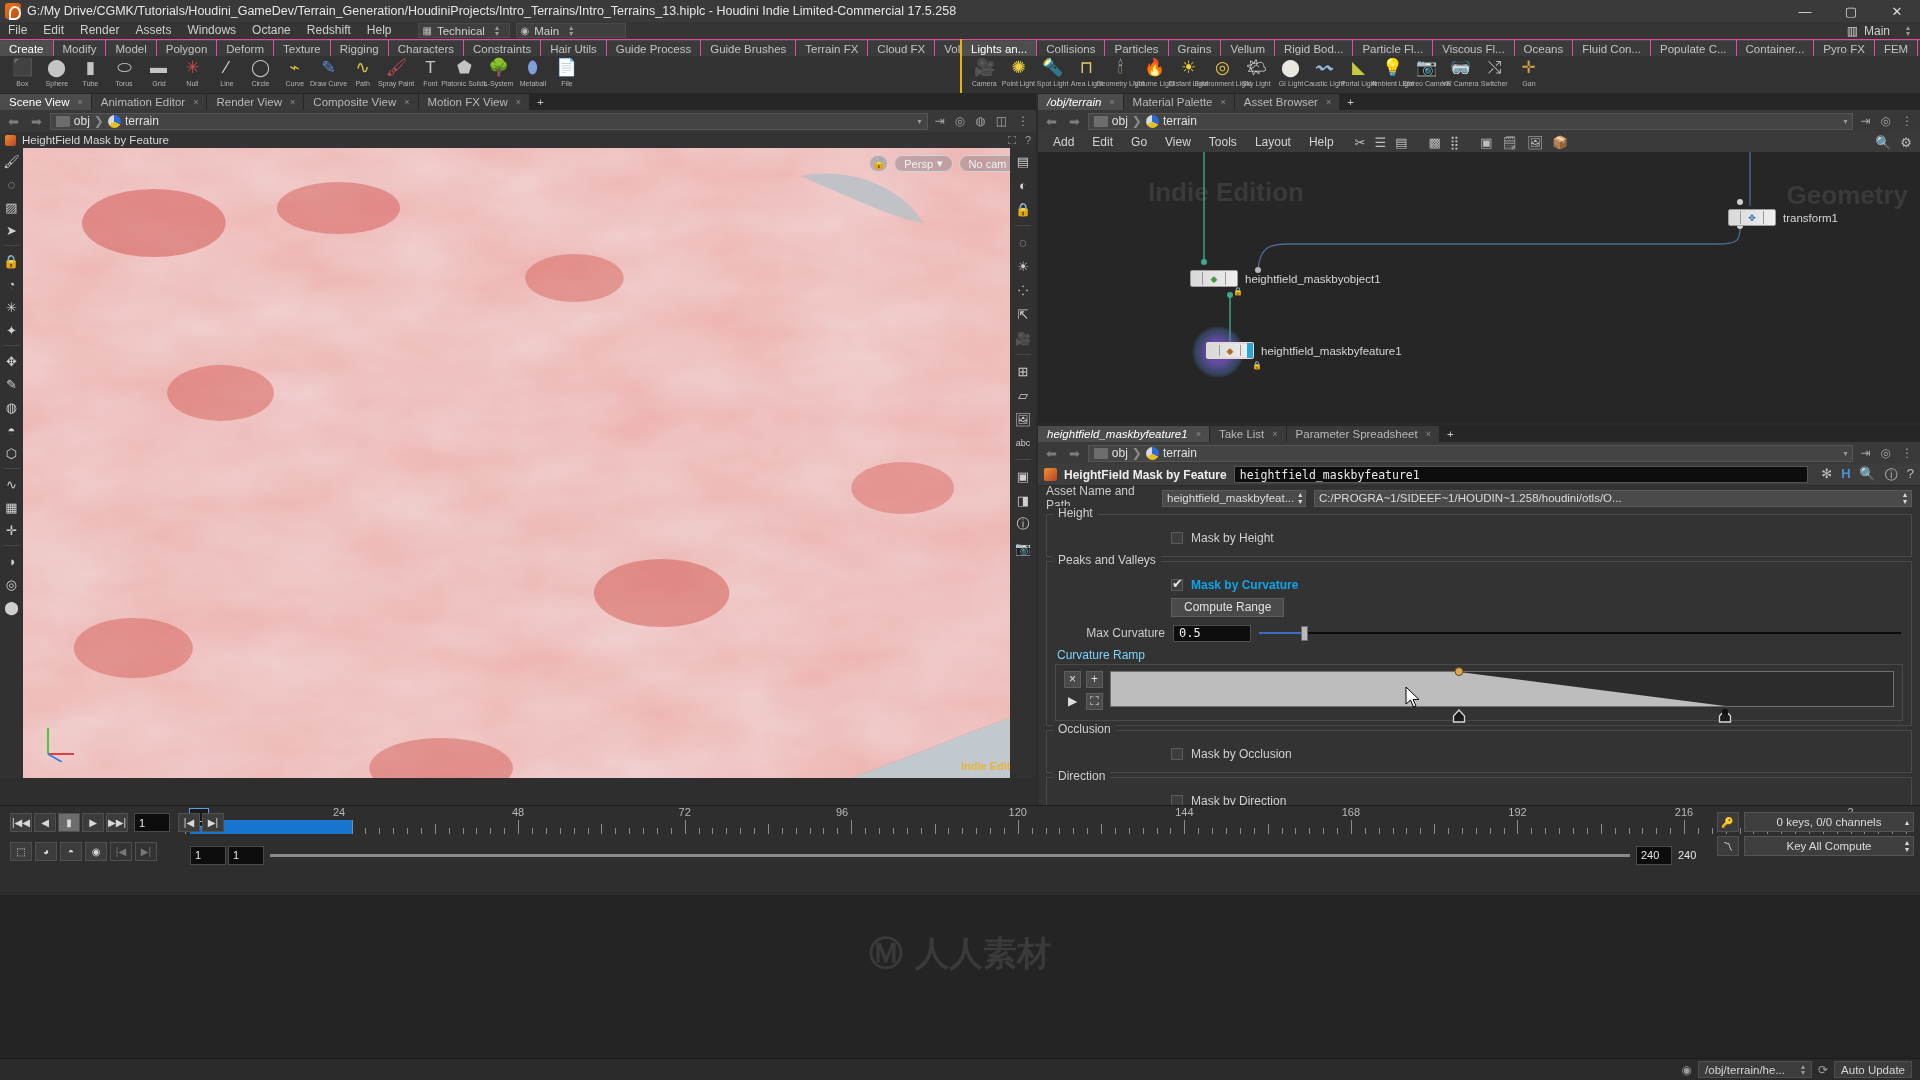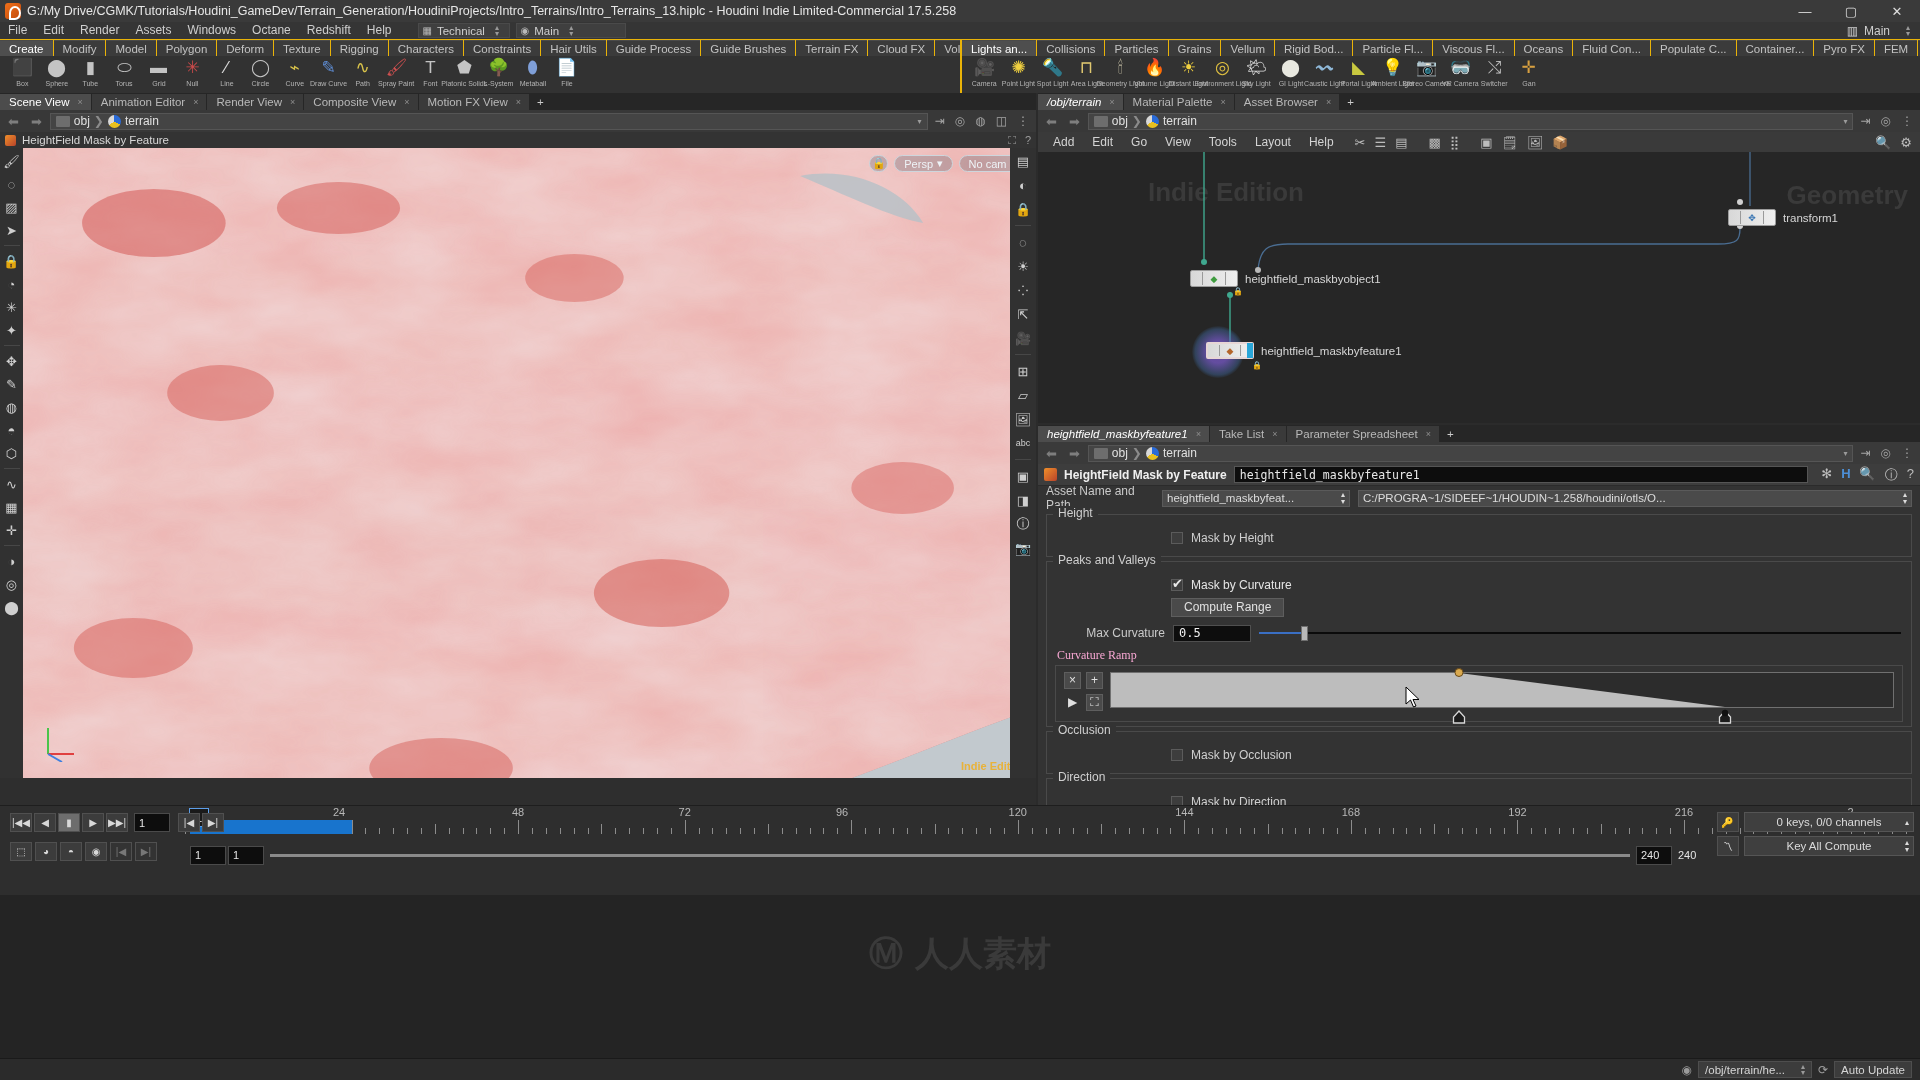--- a/index.html
+++ b/index.html
@@ -32,21 +32,21 @@
   .deskbox3 { min-width:110px; }
   .menubar .rightdesk{ position:absolute; right:10px; display:flex; align-items:center; }
   .mainlbl { display:flex; align-items:center; gap:6px; font-size:12px; }
 
   
   .shelfwrap { position:absolute; left:0; top:39px; width:1920px; height:54px; background:#2e2e2e;
     display:flex; }
   .shelfhalf { position:relative; height:54px; overflow:hidden; }
   .shelfL { width:960px; }
   .shelfR { width:960px; border-left:2px solid #eab308;}
-  .shelftabs { height:17px; display:flex; align-items:flex-end; background:#eab308;
+  .shelftabs { height:17px; display:flex; align-items:flex-end; background:#ec4899;
     font-size:11.5px; }
   .stab { height:16px; line-height:16px; padding:0 9px; background:#3b3b3b; color:#c2c2c2;
     margin-right:1px; border-top:1px solid #4a4a4a; white-space:nowrap; }
   .stab.active { background:#4e4e4e; color:#fff; }
   .shelfitems { height:37px; display:flex; align-items:flex-start; background:#323232;
     padding-left:6px; }
   .sitem { width:33px; display:flex; flex-direction:column; align-items:center; margin-right:1px;}
   .sicon { width:24px; height:22px; display:flex; align-items:center; justify-content:center;
     font-size:17px; line-height:1; }
   .slabel { font-size:7.4px; color:#b4b4b4; white-space:nowrap; text-align:center;
@@ -143,21 +143,21 @@
   .group{ margin:4px 8px 0 8px; border:1px solid #4a4a4a; border-top:none; position:relative;
     padding:14px 0 8px 0;}
   .group > .gtitle{ position:absolute; top:-8px; left:6px; background:#333; padding:0 5px;
     font-size:12px; color:#cfcfcf;}
   .group > .gline{ position:absolute; top:0; left:0; right:0; height:1px; background:#4a4a4a;}
   .chkrow{ display:flex; align-items:center; gap:8px; padding-left:124px; height:20px;}
   .chk{ width:12px; height:12px; background:#3d3d3d; border:1px solid #5b5b5b; position:relative;}
   .chk.on:after{ content:"✔"; position:absolute; left:0px; top:-4px; font-size:13px;
     color:#e8e8e8;}
   .chklbl{ font-size:12px; color:#cfcfcf;}
-  .chklbl.bold{ font-weight:normal; color:#e5e5e5;}
+  .chklbl.bold{ font-weight:bold; color:#0ea5e9;}
 
   .btnNormal{ height:19px; background:#4a4a4a; border:1px solid #5e5e5e; font-size:12px;
     color:#e0e0e0; padding:0 12px; display:inline-flex; align-items:center;}
   .numField{ width:78px; height:17px; background:#0d0d0d; border:1px solid #4f4f4f;
     font-family:"DejaVu Sans Mono", monospace; font-size:12px; color:#f0f0f0;
     display:flex; align-items:center; padding:0 5px;}
   .slider{ position:relative; flex:1; height:17px; display:flex; align-items:center;}
   .slider .track{ position:absolute; left:0; right:0; height:2px; background:#0b0b0b;}
   .slider .fill{ position:absolute; left:0; height:2px; background:#3a6fc4;}
   .slider .knob{ position:absolute; width:7px; height:15px; background:#b9b9b9;
@@ -752,21 +752,21 @@
         <span>✻</span>
         <span class="h">H</span>
         <span>🔍</span>
         <span>ⓘ</span>
         <span>?</span>
       </span>
     </div>
 
     <div class="parmRow">
       <span class="parmLabel" style="width:108px; text-align:left;">Asset Name and Path</span>
-      <span class="selBox" style="width:188px;">
+      <span class="selBox" style="width:144px;">
         <span>heightfield_maskbyfeat...</span>
         <span class="sp">
             <span>▴</span>
             <span>▾</span>
           </span>
       </span>
       <span class="selBox" style="flex:1;">
         <span>C:/PROGRA~1/SIDEEF~1/HOUDIN~1.258/houdini/otls/O...</span>
         <span class="sp">
             <span>▴</span>
@@ -800,21 +800,21 @@
       <div style="display:flex; align-items:center; gap:8px; padding:4px 10px 0 0; margin-top:4px;">
         <span class="parmLabel" style="width:118px;">Max Curvature</span>
         <span class="numField">0.5</span>
         <span class="slider">
           <span class="track"></span>
           <span class="fill" id="curvFill" style="width: 7%;"></span>
           <span class="knob" id="curvKnob" style="left: calc(7% - 3px);"></span>
         </span>
       </div>
 
-      <div style="padding:6px 0 2px 10px; font-size:12px; color:#f9a8d4;font-family:Liberation Serif, serif;">Curvature Ramp</div>
+      <div style="padding:6px 0 2px 10px; font-size:12px; color:#7dd3fc;">Curvature Ramp</div>
 
       <div class="rampWrap">
         <div class="rampBtns">
           <div class="rbrow">
             <span class="rbtn">×</span>
             <span class="rbtn">+</span>
           </div>
           <div class="rbrow">
             <span class="rbtn flat">▶</span>
             <span class="rbtn">⛶</span>

